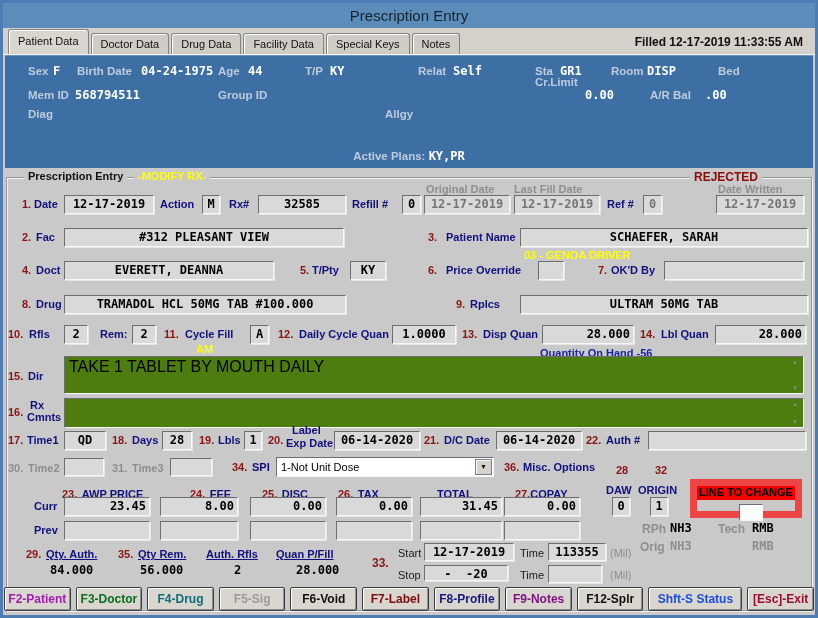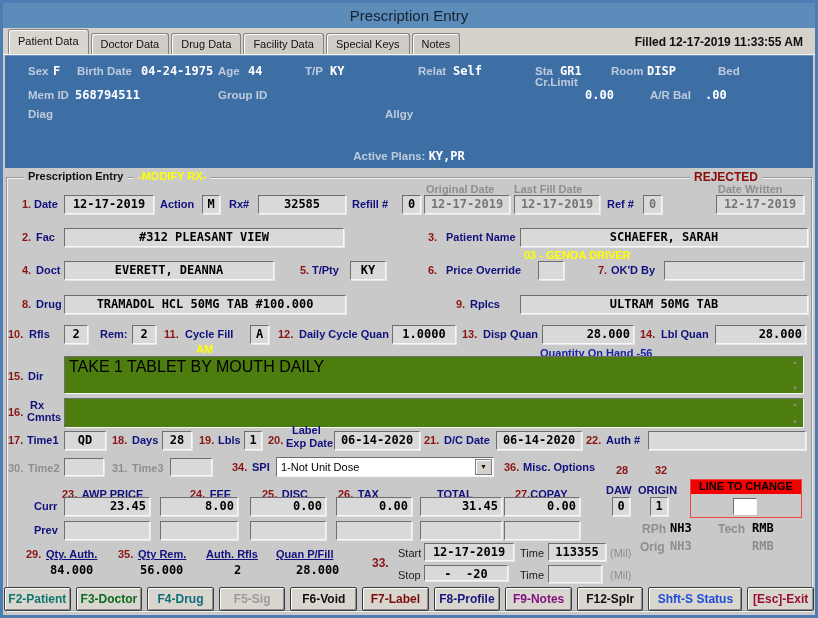--- a/index.html
+++ b/index.html
@@ -42,21 +42,21 @@
 
   
   #gbox { position:absolute; left:6px; top:177px; width:806px; height:434px; border:1px solid #979797; box-shadow:inset 1px 1px 0 #f2f2f2, 1px 1px 0 #f2f2f2; }
   .gcap { position:absolute; top:170px; background:#c9c9c9; padding:0 4px; font-size:11px; font-weight:bold; white-space:nowrap; }
 
   
   #spi-dd { position:absolute; left:276px; top:457px; width:218px; height:20px; background:#ffffff; border:1px solid; border-color:#6e6e6e #f7f7f7 #f7f7f7 #6e6e6e; font-size:11px; color:#000; line-height:18px; padding:0 20px 0 4px; }
   #spi-btn { position:absolute; right:1px; top:1px; width:17px; height:16px; background:#d6d2cb; border:1px solid #7c7c7c; box-shadow:inset 1px 1px 0 #fff; display:flex; align-items:center; justify-content:center; font-size:7px; color:#111; }
 
   
-  #ltc { position:absolute; left:690px; top:479px; width:112px; height:39px; border:1px solid #ef4444; }
+  #ltc { position:absolute; left:690px; top:479px; width:112px; height:39px; border:7px solid #ef4444; }
   #ltc-head { position:absolute; left:0; top:0; width:100%; height:14px; background:#f40000; color:#000; font-size:11px; font-weight:bold; text-align:center; line-height:13px; }
   #ltc-input { position:absolute; left:42px; top:18px; width:24px; height:17px; background:#ffffff; border:1px solid; border-color:#6e6e6e #f7f7f7 #f7f7f7 #6e6e6e; }
 
   
   #btnrow { position:absolute; left:4px; top:587px; width:810px; height:25px; display:flex; gap:5px; }
   .btn { flex:1; height:24px; background:#d9d6d0; border:1px solid #3c3c3c; border-radius:2px; box-shadow:inset 1px 1px 0 #fdfdfd, inset -1px -1px 0 #8f8f8f; font-family:"Liberation Sans",sans-serif; font-size:12px; font-weight:bold; display:flex; align-items:center; justify-content:center; white-space:nowrap; padding:0 2px; }
   .btn.wide { flex:1.45; }
   u { text-decoration:underline; }
 </style>
 </head>
@@ -298,21 +298,21 @@
   <span class="blbl" style="left:520px;top:547px">Time</span>
   <div class="inp" style="left:548px;top:543px;width:58px;height:18px">113355</div>
   <span class="glbl" style="left:610px;top:547px;font-weight:normal">(Mil)</span>
   <span class="blbl" style="left:398px;top:569px">Stop</span>
   <div class="inp c" style="left:424px;top:565px;width:84px;height:16px">-  -20</div>
   <span class="blbl" style="left:520px;top:569px">Time</span>
   <div class="inp g" style="left:548px;top:565px;width:54px;height:18px"></div>
   <span class="glbl" style="left:610px;top:569px;font-weight:normal">(Mil)</span>
 
   <div id="btnrow">
-    <div class="btn" style="color: #0f766e;">F2-Patient</div>
+    <div class="btn" style="color: #a21caf;">F2-Patient</div>
     <div class="btn" style="color: rgb(11, 107, 31);">F3-Doctor</div>
     <div class="btn" style="color: rgb(11, 110, 120);">F4-Drug</div>
     <div class="btn" style="color: rgb(154, 154, 154);">F5-Sig</div>
     <div class="btn" style="color: rgb(16, 16, 16);">F6-Void</div>
     <div class="btn" style="color: rgb(123, 13, 13);">F7-Label</div>
     <div class="btn" style="color: rgb(23, 23, 126);">F8-Profile</div>
     <div class="btn" style="color: rgb(126, 17, 126);">F9-Notes</div>
     <div class="btn" style="color: rgb(16, 16, 16);">F12-Splr</div>
     <div class="btn wide" style="color: #1d4ed8;">Shft-S Status</div>
     <div class="btn" style="color: rgb(155, 15, 46);">[Esc]-Exit</div>

